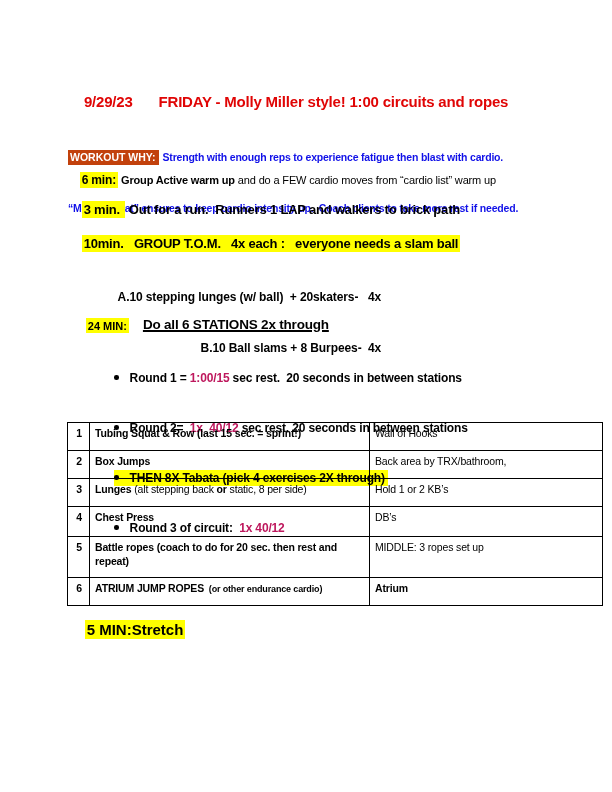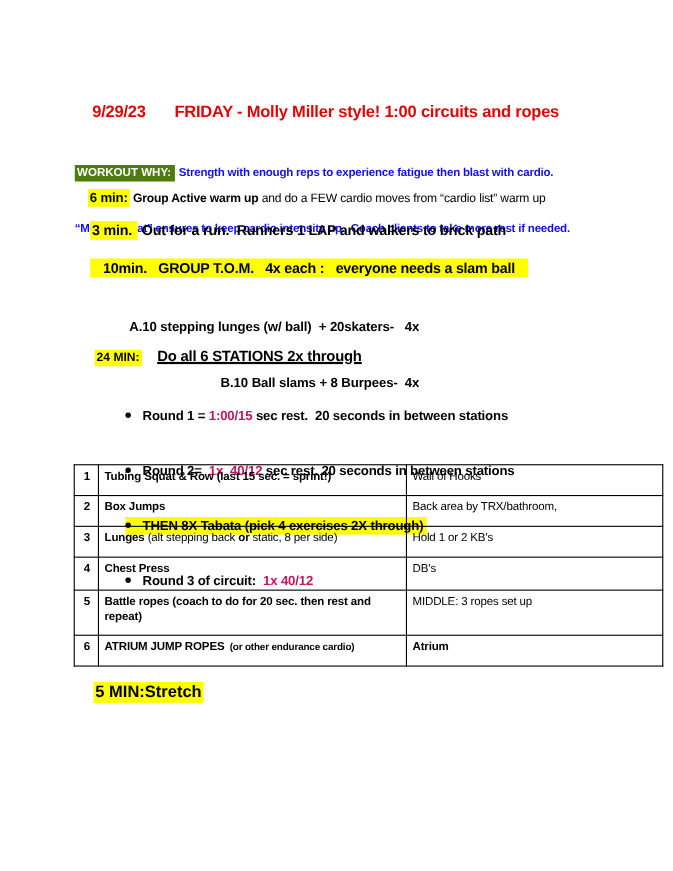--- a/index.html
+++ b/index.html
@@ -10,37 +10,37 @@
   .pos{position:absolute;left:68px;white-space:pre-wrap;}
   span{white-space:pre-wrap;}
 
   
   .title{top:76px;font-size:15px;font-weight:bold;color:#e00505;letter-spacing:-0.2px;}
   .title .date{margin-right:26px;}
 
   
   .why{top:115px;width:540px;font-size:10.5px;font-weight:bold;color:#1111e8;
        line-height:17px;letter-spacing:-0.2px;}
-  .why-label{background:#4d7c0f;color:#ffffff;padding:1px 3px 2px 2px;margin-right:4px;letter-spacing:0;}
+  .why-label{background:#c2410c;color:#ffffff;padding:1px 3px 2px 2px;margin-right:4px;letter-spacing:0;}
 
   
   .hl-y{background:#ffff00;}
 
   
   .warmup{top:161px;font-size:11px;letter-spacing:-0.15px;text-align:center;}
   .warmup .time{font-size:12px;font-weight:bold;padding:1px 2px;}
   .warmup .b{font-weight:bold;}
 
   
   .run{top:187px;font-size:13px;font-weight:bold;letter-spacing:-0.2px;}
   .run .time{padding:1px 2px;}
 
   
   .tom{top:221px;font-size:13px;font-weight:bold;letter-spacing:-0.2px;}
-  .tom span{padding:1px 12px;}
+  .tom span{padding:1px 2px;}
 
   
   .ab{top:248px;font-size:12px;font-weight:bold;letter-spacing:-0.1px;}
   .ab .row{height:23px;padding-left:25px;text-align:right;}
   .ab .lbl{display:inline-block;width:17px;}
 
   
   .stations{top:297px;}
   .stations .time{font-size:11px;font-weight:bold;padding:1.5px 2px;}
   .stations .head{font-size:13.5px;font-weight:bold;margin-left:14px;

